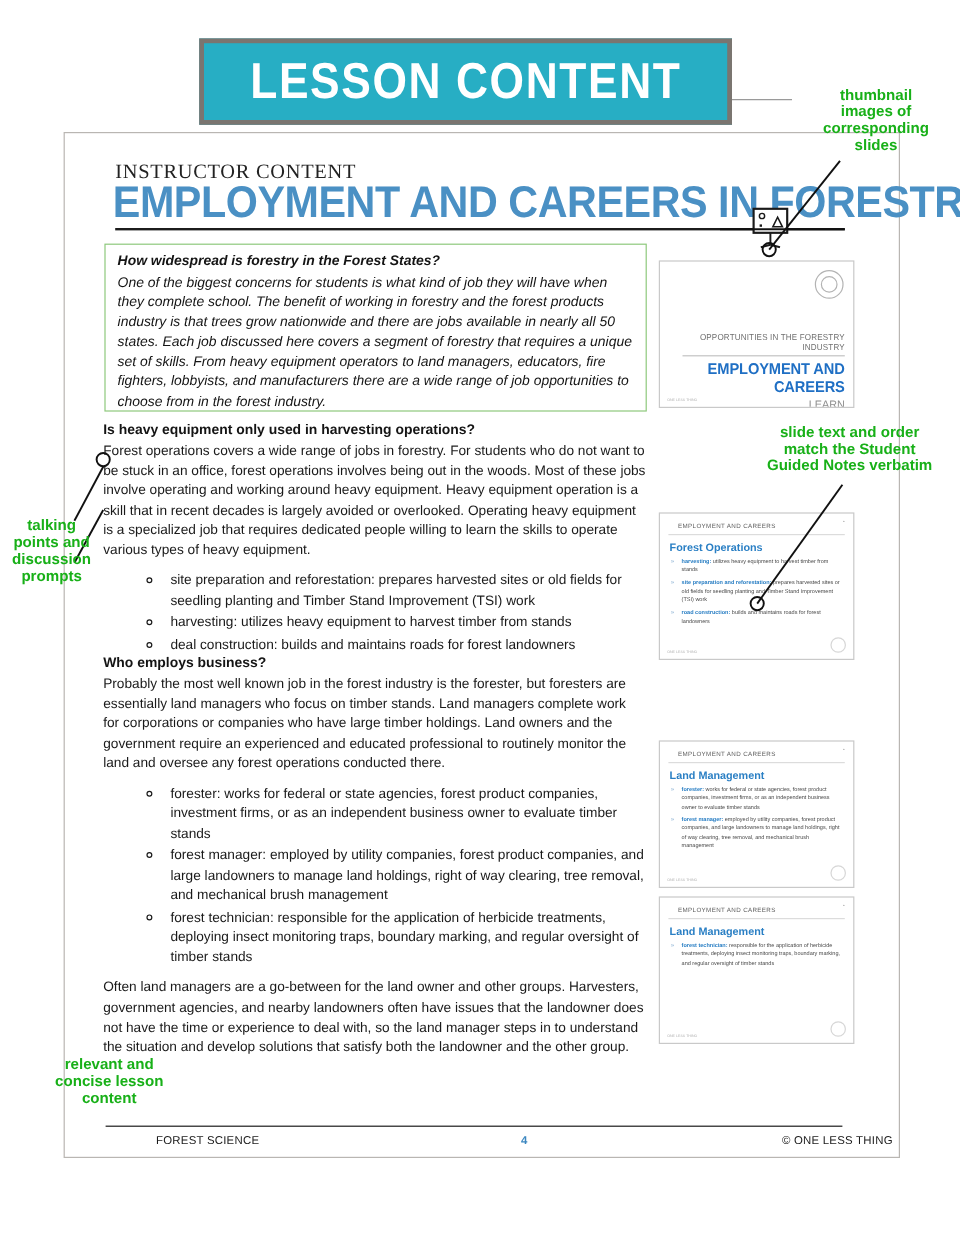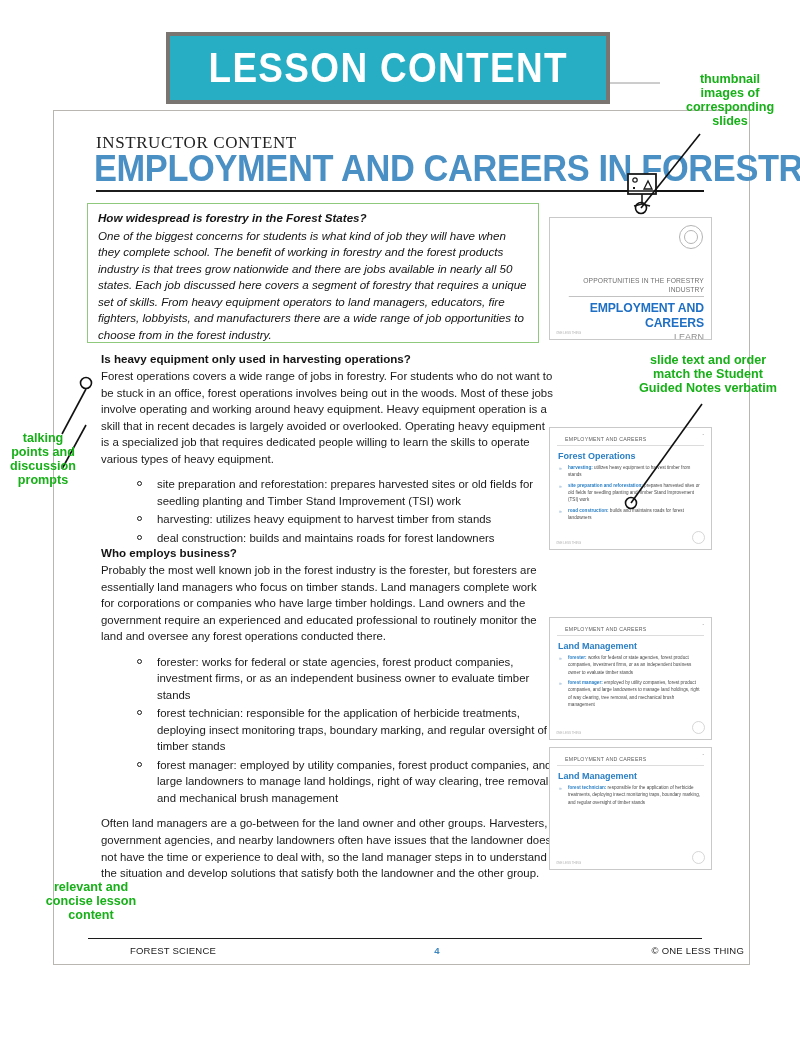--- a/index.html
+++ b/index.html
@@ -96,21 +96,21 @@
     font-style: italic;
     font-size: 11.6px;
     line-height: 1.42;
     color: #141414;
     text-align: left;
   }
 
   
   .section {
     position: absolute;
-    left: 101px;
+    left: 86px;
     width: 452px;
   }
   .section h3 {
     margin: 0 0 3px 0;
     font-size: 11.6px;
     font-weight: bold;
     color: #141414;
   }
   .section p {
     margin: 0;
@@ -370,22 +370,22 @@
     <li>harvesting: utilizes heavy equipment to harvest timber from stands</li>
     <li>deal construction: builds and maintains roads for forest landowners</li>
   </ul>
 </div>
 
 <div class="section" id="sec-foresters">
   <h3>Who employs business?</h3>
   <p>Probably the most well known job in the forest industry is the forester, but foresters are essentially land managers who focus on timber stands. Land managers complete work for corporations or companies who have large timber holdings. Land owners and the government require an experienced and educated professional to routinely monitor the land and oversee any forest operations conducted there.</p>
   <ul class="bullets">
     <li>forester: works for federal or state agencies, forest product companies, investment firms, or as an independent business owner to evaluate timber stands</li>
+    <li>forest manager: employed by utility companies, forest product companies, and large landowners to manage land holdings, right of way clearing, tree removal, and mechanical brush management</li>
     <li>forest technician: responsible for the application of herbicide treatments, deploying insect monitoring traps, boundary marking, and regular oversight of timber stands</li>
-    <li>forest manager: employed by utility companies, forest product companies, and large landowners to manage land holdings, right of way clearing, tree removal, and mechanical brush management</li>
   </ul>
   <p class="after">Often land managers are a go-between for the land owner and other groups. Harvesters, government agencies, and nearby landowners often have issues that the landowner does not have the time or experience to deal with, so the land manager steps in to understand the situation and develop solutions that satisfy both the landowner and the other group.</p>
 </div>
 
 <div class="slide" id="slide-1">
   <div class="slide-title-inner">
     <div class="slide-logo"></div>
     <div class="slide-title-block">
       <div class="slide-kicker">OPPORTUNITIES IN THE FORESTRY INDUSTRY</div>
       <div class="slide-maintitle">EMPLOYMENT AND CAREERS</div>

